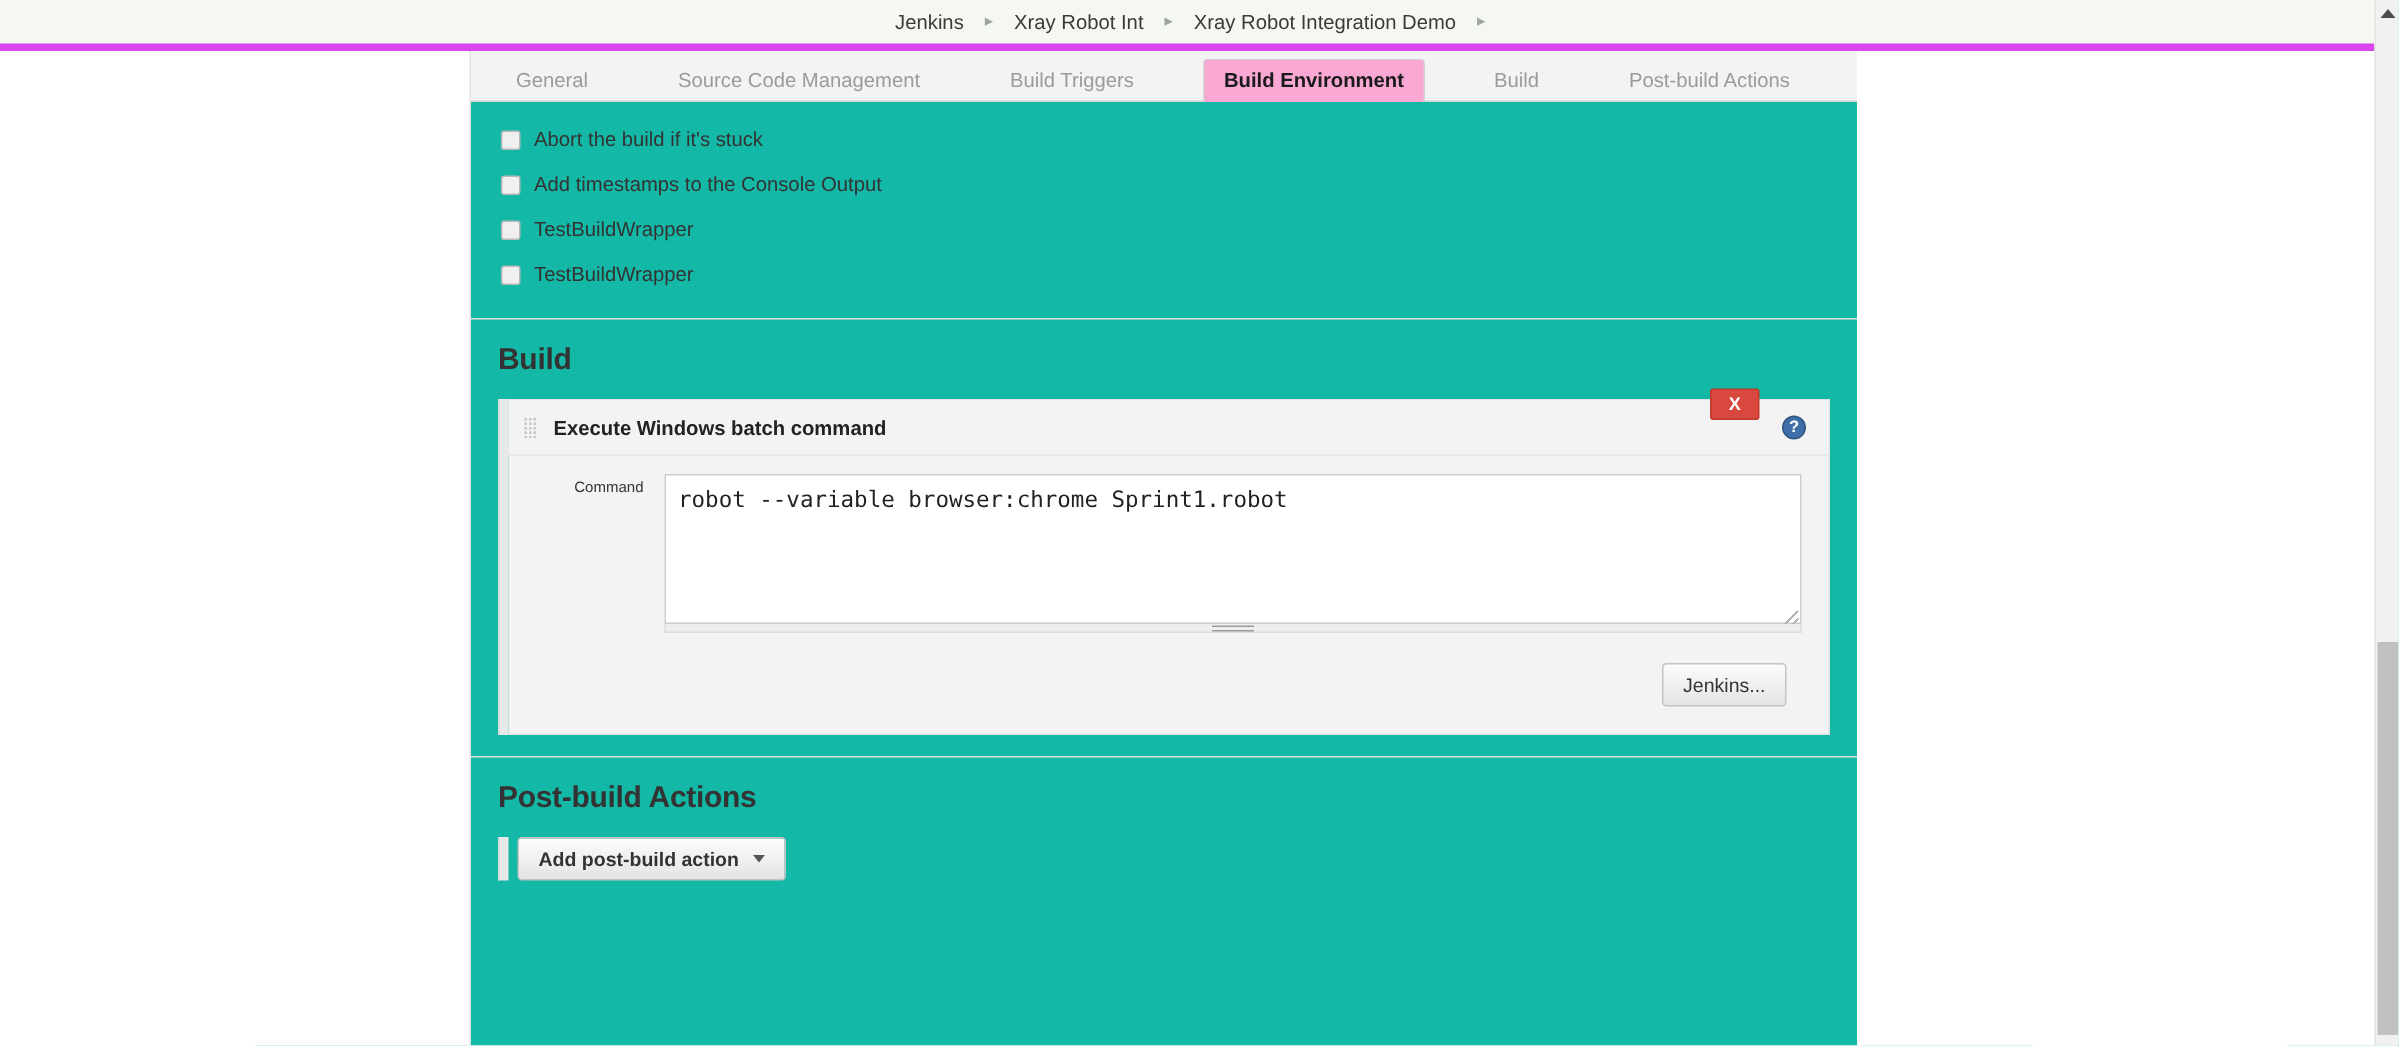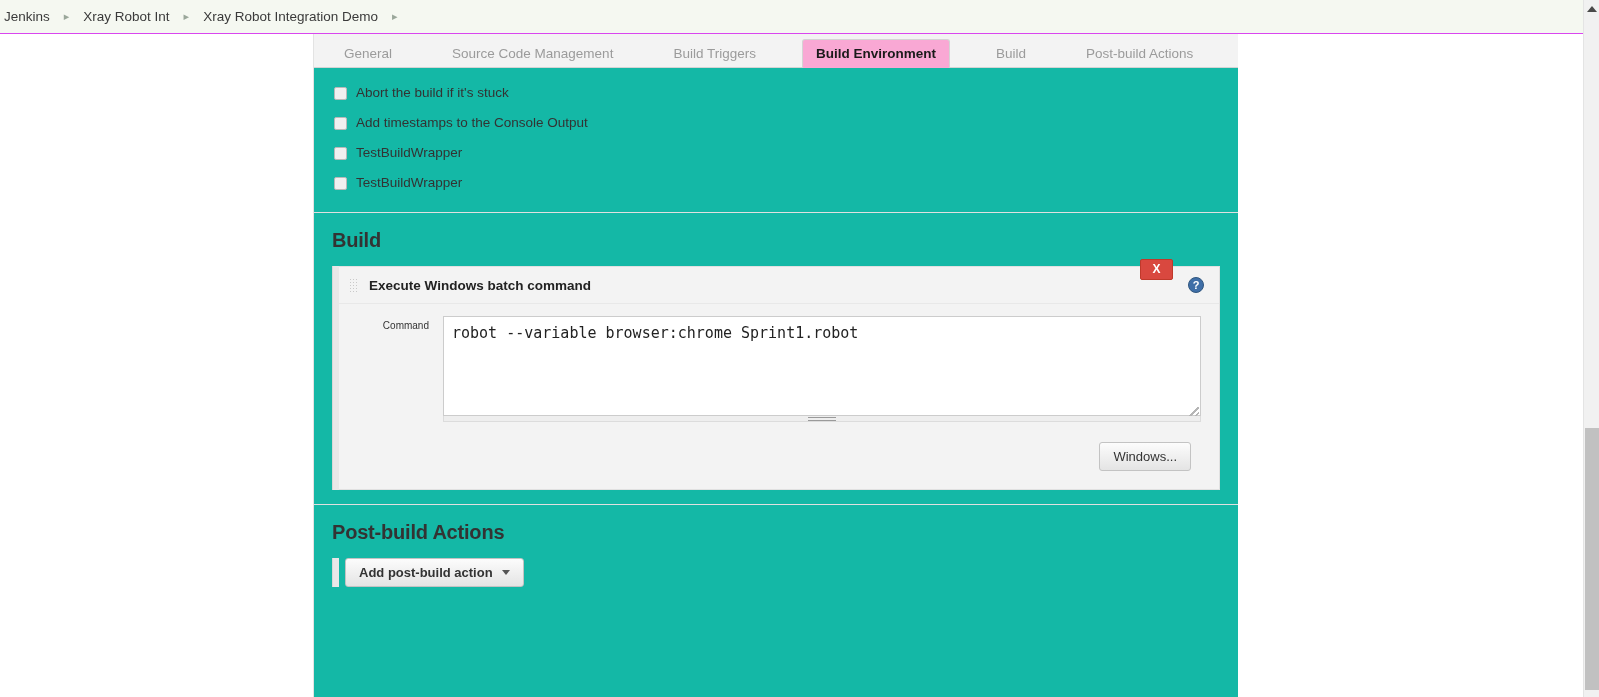--- a/index.html
+++ b/index.html
@@ -16,25 +16,26 @@
     background: #ffffff;
   }
 
   
   .breadcrumb-bar {
     position: absolute;
     left: 0; top: 0;
     width: 1583px;
     height: 34px;
     background: #f5f8f1;
-    border-bottom: 1px solid #d946ef;
+    border-bottom: 5px solid #d946ef;
     box-sizing: border-box;
     display: flex;
     align-items: center;
-    padding-left: 4px;
+    padding-left: 18px;
+    justify-content: center;
   }
   .crumb {
     font-size: 13.5px;
     color: #4a4a4a;
     white-space: nowrap;
   }
   .crumb-link { color: #3a3a3a; }
   .crumb-sep {
     color: #9aa79a;
     font-size: 11px;
@@ -449,21 +450,21 @@
             <div class="field-label">Command</div>
             <div class="field-control">
               <textarea class="cmd-textarea" spellcheck="false" placeholder="" style="">robot --variable browser:chrome Sprint1.robot</textarea>
               <span class="resize-grip"></span>
               <div class="drag-bar"></div>
             </div>
           </div>
 
 
           <div class="advanced-wrap">
-            <button class="btn">Windows...</button>
+            <button class="btn">Jenkins...</button>
           </div>
         </div>
       </div>
 
     </div>
 
     <div class="section">
       <div class="section-title">Post-build Actions</div>
       <div class="add-wrap">
         <div class="add-gutter"></div>

